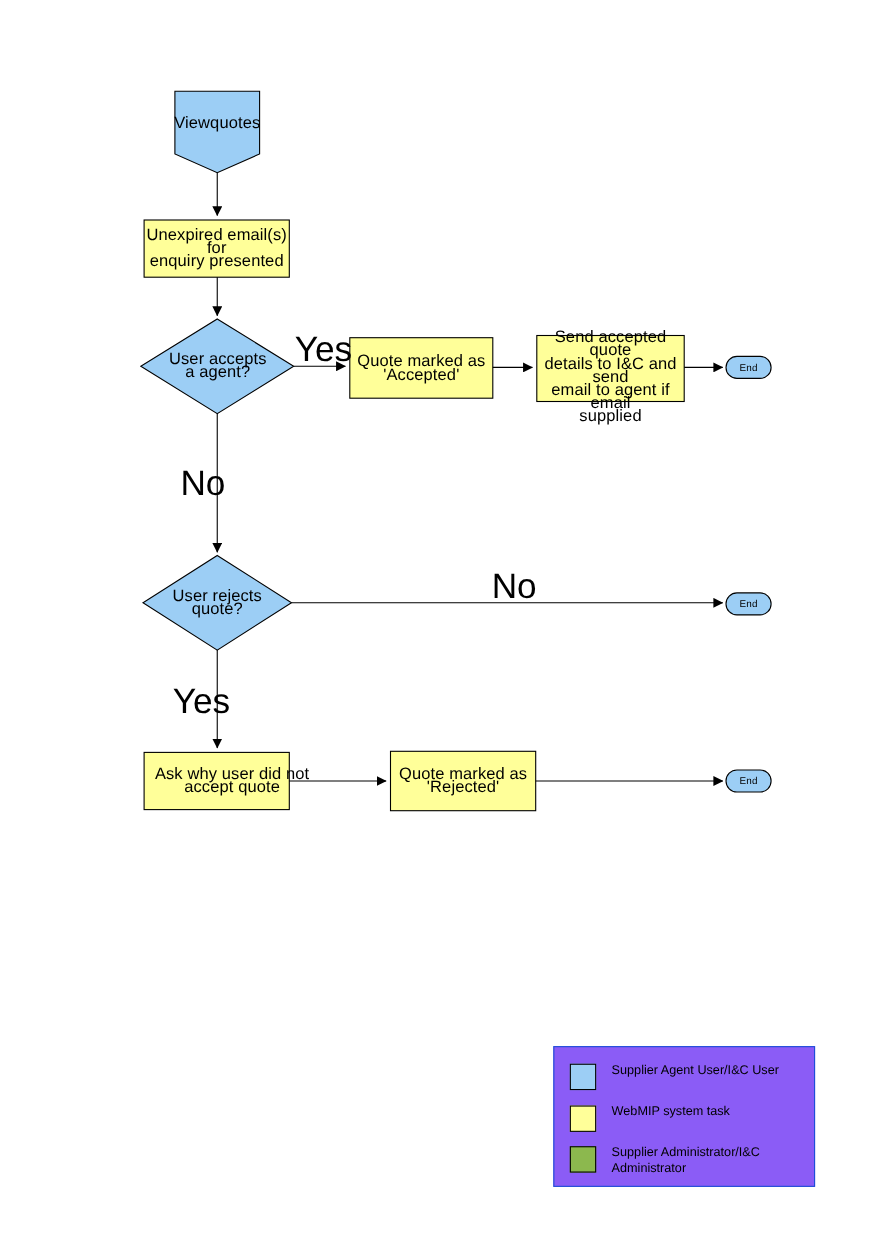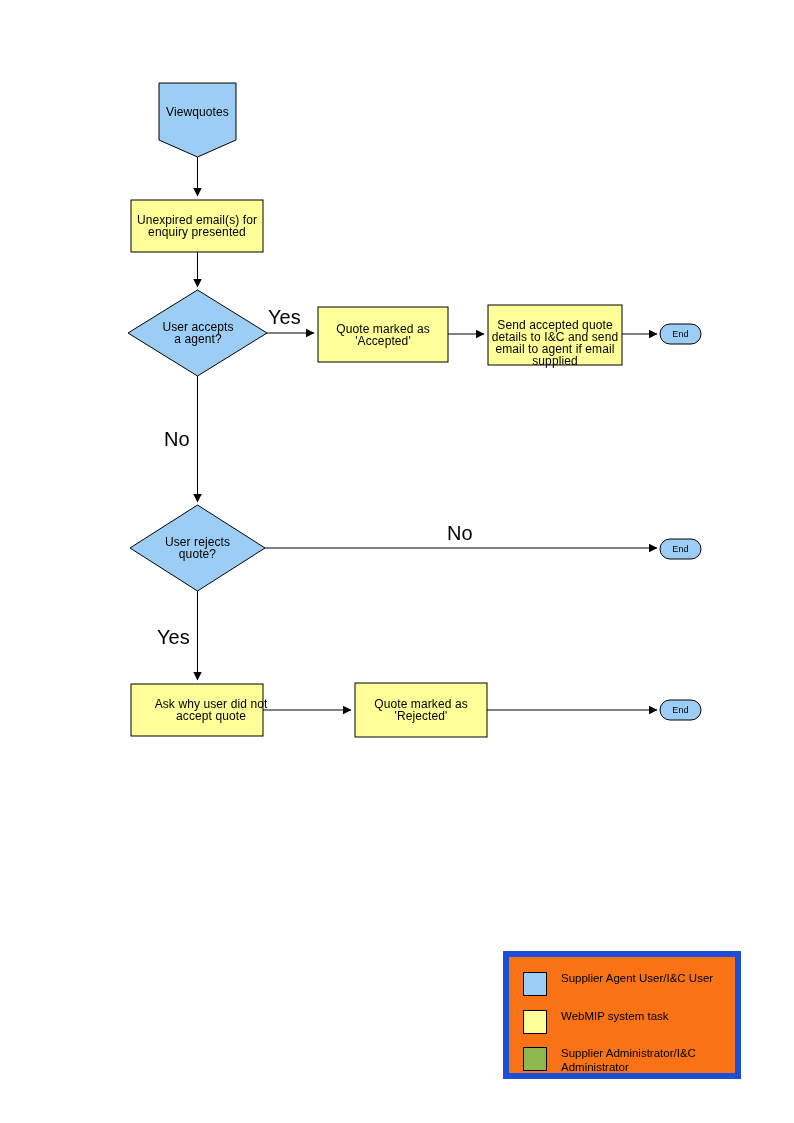--- a/index.html
+++ b/index.html
@@ -21,41 +21,41 @@
     top: 0;
     width: 794px;
     height: 1123px;
   }
   .node-label {
     position: absolute;
     display: flex;
     align-items: center;
     justify-content: center;
     text-align: center;
-    font-size: 12px;
+    font-size: 15px;
     line-height: 12px;
     color: #000000;
     pointer-events: none;
     letter-spacing: 0.1px;
   }
   .edge-label {
     position: absolute;
-    font-size: 20px;
+    font-size: 32px;
     line-height: 25px;
     color: #000000;
     font-family: "Liberation Sans", sans-serif;
   }
   .legend-box {
     position: absolute;
     left: 503px;
     top: 951px;
     width: 238px;
     height: 128px;
-    border: 6px solid #1d4ed8;
-    background: #f97316;
+    border: 1px solid #1d4ed8;
+    background: #8b5cf6;
     box-sizing: border-box;
     text-decoration: underline;
   }
   .legend-row {
     position: absolute;
     display: flex;
     align-items: flex-start;
   }
   .legend-swatch {
     width: 24px;

